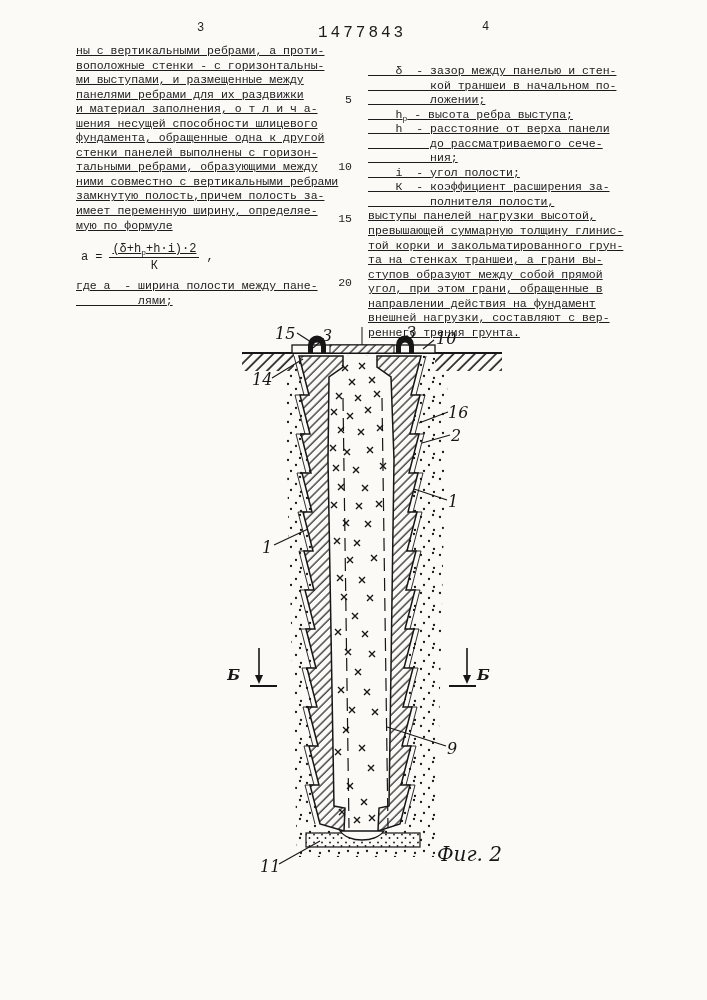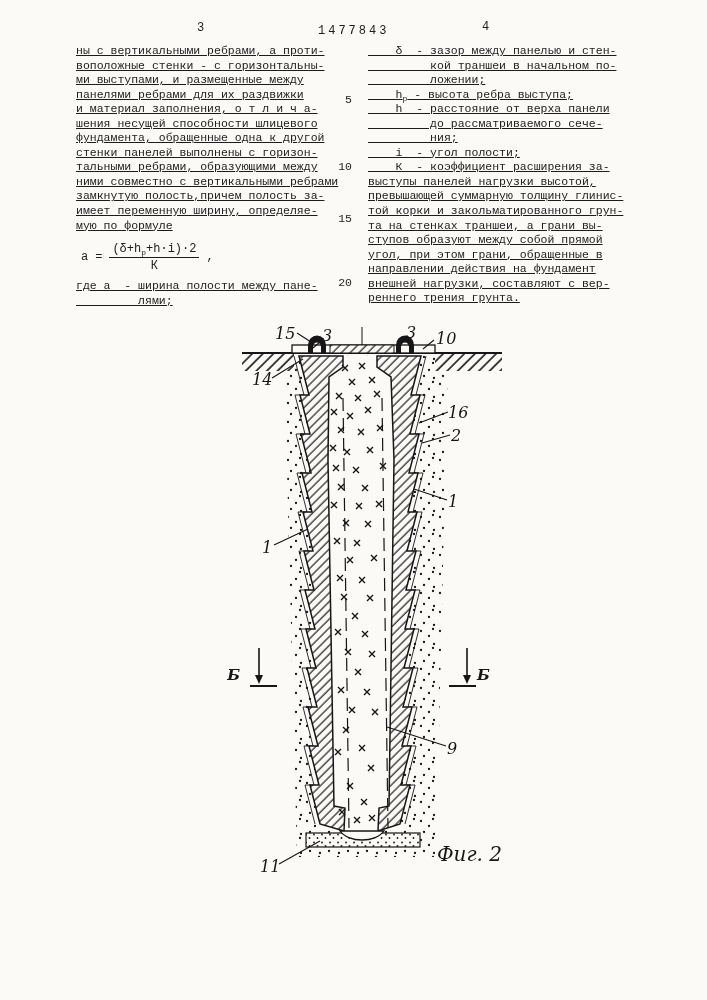--- a/index.html
+++ b/index.html
@@ -1,29 +1,29 @@
 <!DOCTYPE html>
 <html><head>
 <meta charset="utf-8">
 <style>
   html,body{margin:0;padding:0;background:#e8e8e8;}
   .page{position:relative;width:707px;height:1000px;background:#fbfaf7;overflow:hidden;
         font-family:"Liberation Mono","DejaVu Sans Mono",monospace;color:#1c1c1c;}
   .abs{position:absolute;}
   .line{white-space:pre;font-size:11.5px;line-height:14.55px;text-decoration:underline;}
   .header-num{font-size:12px;}
-  .patent-no{font-size:12px;letter-spacing:3px;}
+  .patent-no{font-size:16px;letter-spacing:3px;}
   .col{position:absolute;top:44px;}
   .col-left{left:76px;}
-  .col-right{left:368px;}
+  .col-right{left:368px;margin-top:20px;}
   .gutter-num{position:absolute;width:24px;text-align:right;font-size:11.5px;}
   sub.tt{font-size:8px;line-height:0;vertical-align:sub;}
   .formula{display:flex;align-items:center;gap:7px;font-size:12px;margin:6px 0 4px 5px;height:36px;}
   .frac{display:inline-flex;flex-direction:column;align-items:center;}
-  .frac .num{border-bottom:1.4px solid #1c1c1c;padding:0 3px 1px 3px;}
+  .frac .num{border-bottom:1.4px solid #1c1c1c;padding:0 3px 1px 3px;text-decoration:underline;}
   .frac .den{padding-top:1px;}
   svg.figure{position:absolute;left:0;top:0;width:707px;height:1000px;pointer-events:none;}
   .figlabel{font-family:"DejaVu Serif","Liberation Serif",serif;font-style:italic;font-size:16px;fill:#161616;}
   .figcaption{font-family:"DejaVu Serif","Liberation Serif",serif;font-style:italic;font-size:20px;fill:#161616;}
   .seclabel{font-family:"DejaVu Serif","Liberation Serif",serif;font-style:italic;font-size:15px;font-weight:bold;fill:#161616;}
 </style>
 </head>
 <body>
 
 <div class="page">
@@ -69,20 +69,21 @@
   <div class="col col-right">
     <div class="line">    δ  - зазор между панелью и стен-</div>
     <div class="line">         кой траншеи в начальном по-</div>
     <div class="line">         ложении;</div>
     <div class="line"><span>    h</span><sub class="tt">р</sub><span> - высота ребра выступа;</span></div>
     <div class="line">    h  - расстояние от верха панели</div>
     <div class="line">         до рассматриваемого сече-</div>
     <div class="line">         ния;</div>
     <div class="line">    i  - угол полости;</div>
     <div class="line">    К  - коэффициент расширения за-</div>
+    <div class="line">         полнителя полости,</div>
     <div class="line">выступы панелей нагрузки высотой,</div>
     <div class="line">превышающей суммарную толщину глинис-</div>
     <div class="line">той корки и закольматированного грун-</div>
     <div class="line">та на стенках траншеи, а грани вы-</div>
     <div class="line">ступов образуют между собой прямой</div>
     <div class="line">угол, при этом грани, обращенные в</div>
     <div class="line">направлении действия на фундамент</div>
     <div class="line">внешней нагрузки, составляют с вер-</div>
     <div class="line">реннего трения грунта.</div>
   </div>

